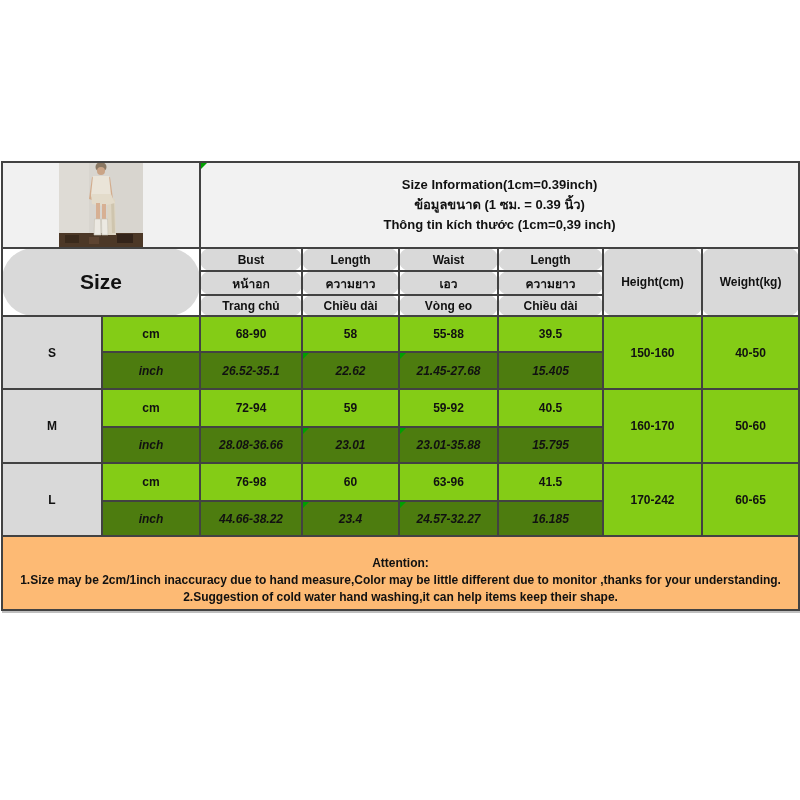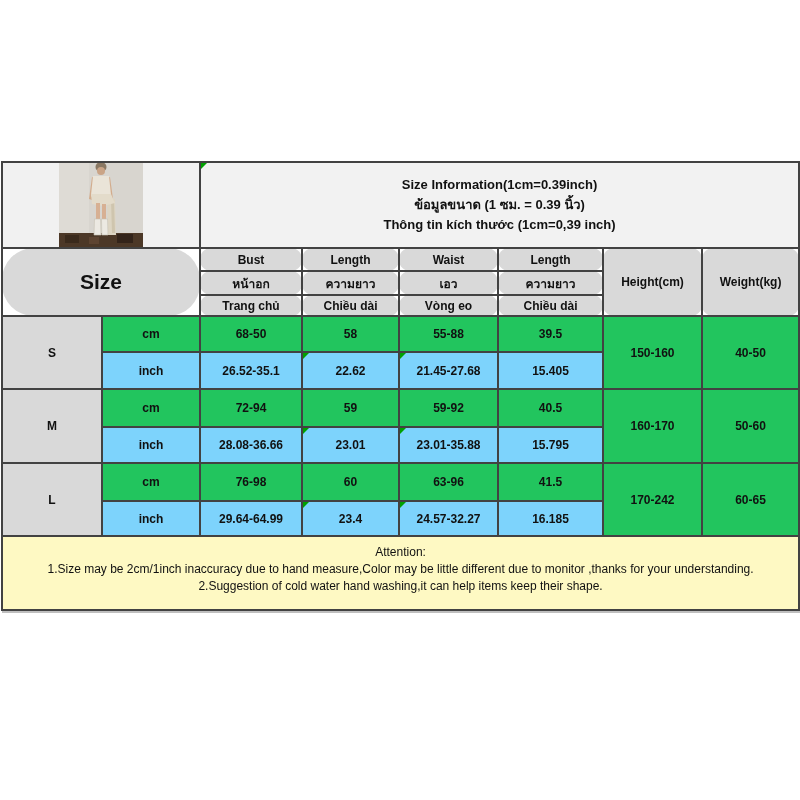--- a/index.html
+++ b/index.html
@@ -36,42 +36,42 @@
   tr.r-h1      { height: 23px; }
   tr.r-h2      { height: 24px; }
   tr.r-h3      { height: 21px; }
   tr.r-s-cm    { height: 36px; }
   tr.r-s-in    { height: 37px; }
   tr.r-m-cm    { height: 38px; }
   tr.r-m-in    { height: 36px; }
   tr.r-l-cm    { height: 38px; }
   tr.r-l-in    { height: 35px; }
   tr.r-att     { height: 74px; }  
-  .bg-alt   { background: #22c55e; }  
-  .bg-white { background: #7dd3fc; }
+  .bg-alt   { background: #84cc16; }  
+  .bg-white { background: #4d7c0f; font-style: italic; }
 
   .title-cell { background: #f2f2f2; font-weight: bold; font-size: 13px; line-height: 20px; }
   .img-cell   { background: #f1f1f1; padding: 0; vertical-align: top; }
   .size-big   { font-size: 21px; font-weight: bold; background: #d9d9d9; border-radius: 32px; }
   .hdr        { font-weight: bold; background: #d9d9d9; border-radius: 11px; }
   .size-lab   { font-weight: bold; background: #d9d9d9; }
   .unit       { font-weight: bold; }
   .val        { font-weight: bold; }
 
   
   .flag::before {
     content: "";
     position: absolute;
     top: 0; left: 0;
     width: 0; height: 0;
     border-top: 6px solid #00a000;
     border-right: 6px solid transparent;
   }
 
-  .att-cell { background: #fef9c3; vertical-align: top; padding-top: 7px; font-size: 12px; line-height: 17px; }
+  .att-cell { background: #fdba74; vertical-align: top; padding-top: 18px; font-size: 12px; line-height: 17px; font-weight: bold; }
 
   .photo { display: block; margin: 0 auto; }
 </style>
 </head>
 <body>
 
 <div class="page">
   <table class="size-chart">
     <colgroup>
       <col style="width:100px">
@@ -140,21 +140,21 @@
     <tr class="r-h3">
       <td class="hdr">Trang chủ</td>
       <td class="hdr">Chiều dài</td>
       <td class="hdr">Vòng eo</td>
       <td class="hdr">Chiều dài</td>
     </tr>
 
     <tr class="r-s-cm">
       <td rowspan="2" class="size-lab">S</td>
       <td class="unit bg-alt">cm</td>
-      <td class="val bg-alt">68-50</td>
+      <td class="val bg-alt">68-90</td>
       <td class="val bg-alt">58</td>
       <td class="val bg-alt">55-88</td>
       <td class="val bg-alt">39.5</td>
       <td rowspan="2" class="val bg-alt">150-160</td>
       <td rowspan="2" class="val bg-alt">40-50</td>
     </tr>
     <tr class="r-s-in">
       <td class="unit bg-white">inch</td>
       <td class="val bg-white">26.52-35.1</td>
       <td class="val bg-white flag">22.62</td>
@@ -185,21 +185,21 @@
       <td class="unit bg-alt">cm</td>
       <td class="val bg-alt">76-98</td>
       <td class="val bg-alt">60</td>
       <td class="val bg-alt">63-96</td>
       <td class="val bg-alt">41.5</td>
       <td rowspan="2" class="val bg-alt">170-242</td>
       <td rowspan="2" class="val bg-alt">60-65</td>
     </tr>
     <tr class="r-l-in">
       <td class="unit bg-white">inch</td>
-      <td class="val bg-white">29.64-64.99</td>
+      <td class="val bg-white">44.66-38.22</td>
       <td class="val bg-white flag">23.4</td>
       <td class="val bg-white flag">24.57-32.27</td>
       <td class="val bg-white">16.185</td>
     </tr>
 
     <tr class="r-att">
       <td colspan="8" class="att-cell">
         <div>Attention:</div>
         <div>1.Size may be 2cm/1inch inaccuracy due to hand measure,Color may be little different due to monitor ,thanks for your understanding.</div>
         <div>2.Suggestion of cold water hand washing,it can help items keep their shape.</div>

